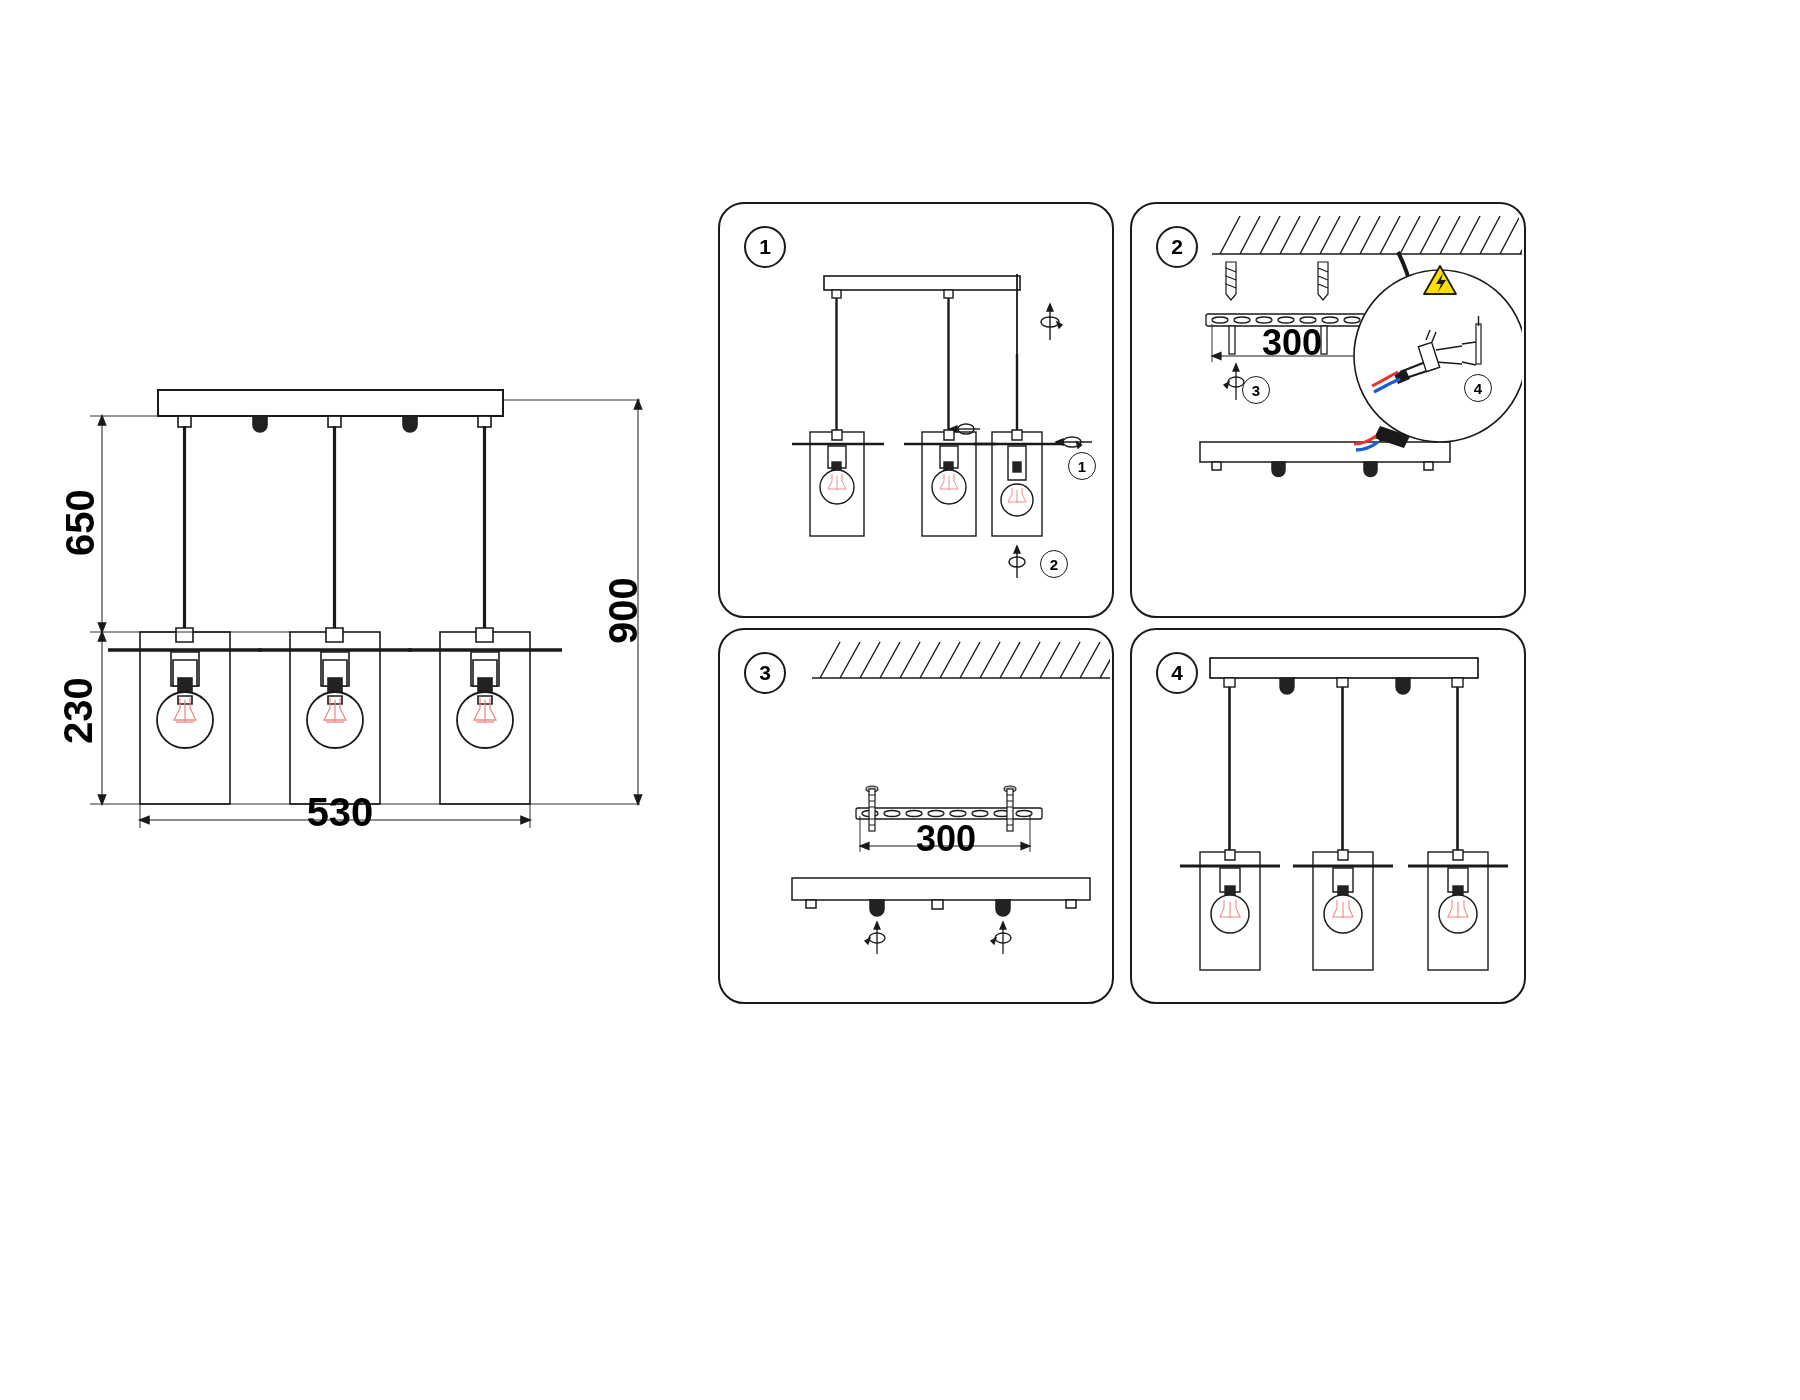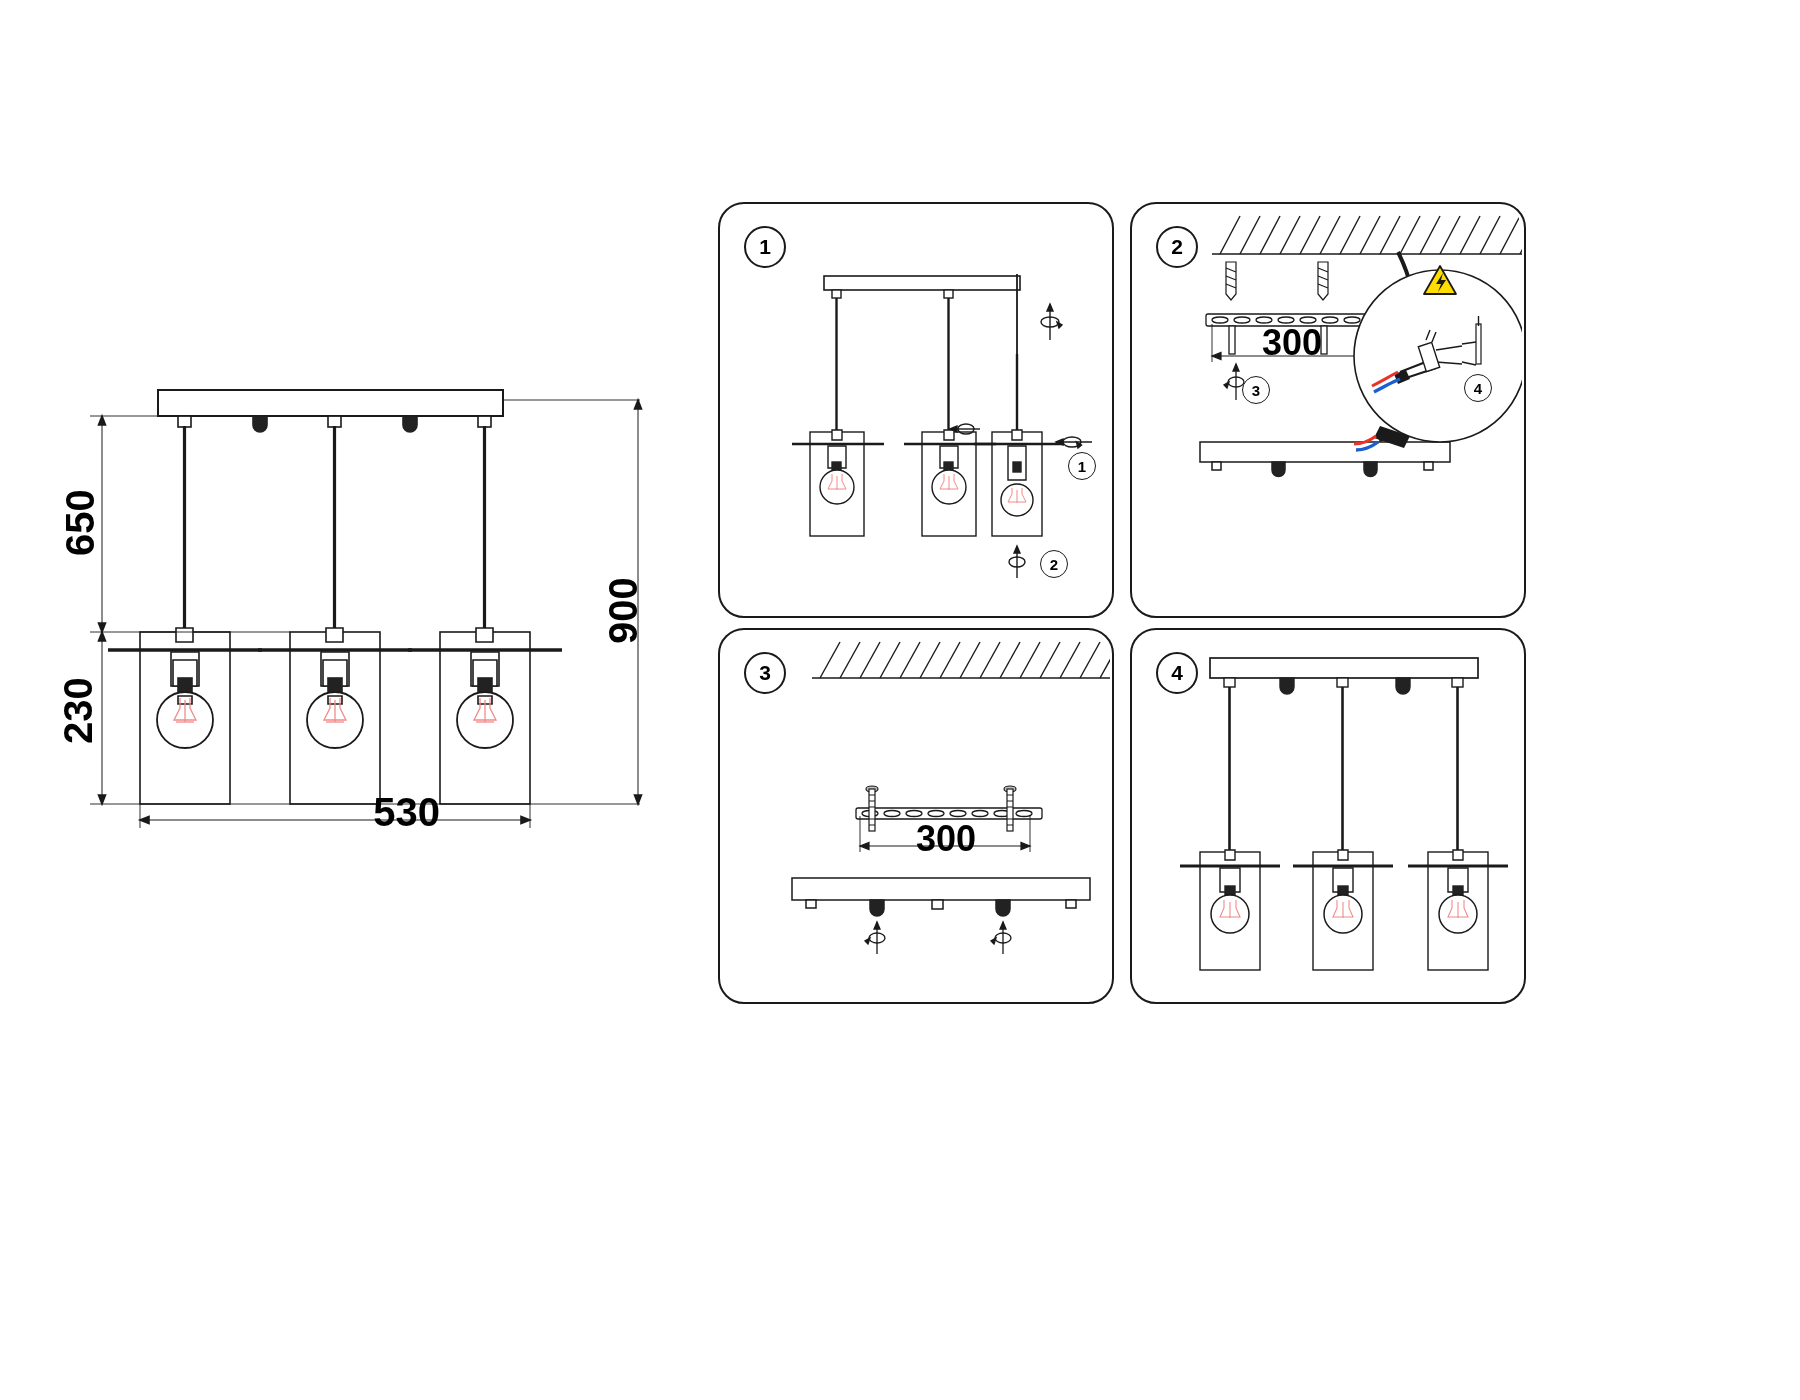--- a/index.html
+++ b/index.html
@@ -106,21 +106,21 @@
       <line x1="490" y1="444" x2="490" y2="468" stroke-width="0.9"></line>
     </g>
   </svg>
 
   <div class="dimtext vert" style="left:20px;top:500px;width:120px;text-align:center;font-size:40px;">650</div>
 
   <div class="dimtext vert" style="left:18px;top:688px;width:120px;text-align:center;font-size:40px;">230</div>
 
   <div class="dimtext vert" style="left:563px;top:588px;width:120px;text-align:center;font-size:40px;">900</div>
 
-  <div class="dimtext" style="left:240px;top:790px;width:200px;text-align:right;font-size:40px;">530</div>
+  <div class="dimtext" style="left:240px;top:790px;width:200px;text-align:center;font-size:40px;">530</div>
 
   <div class="panel" style="left:718px;top:202px;width:392px;height:412px;">
     <div class="callout" style="left:24px;top:22px;">1</div>
     <svg width="392" height="412">
       <g stroke="#1a1a1a" fill="none" stroke-width="1.4">
 
         <rect x="104" y="72" width="196" height="14" fill="#fff" stroke-width="1.6"></rect>
         <rect x="112" y="86" width="9" height="8" fill="#fff"></rect>
         <rect x="224" y="86" width="9" height="8" fill="#fff"></rect>
 

